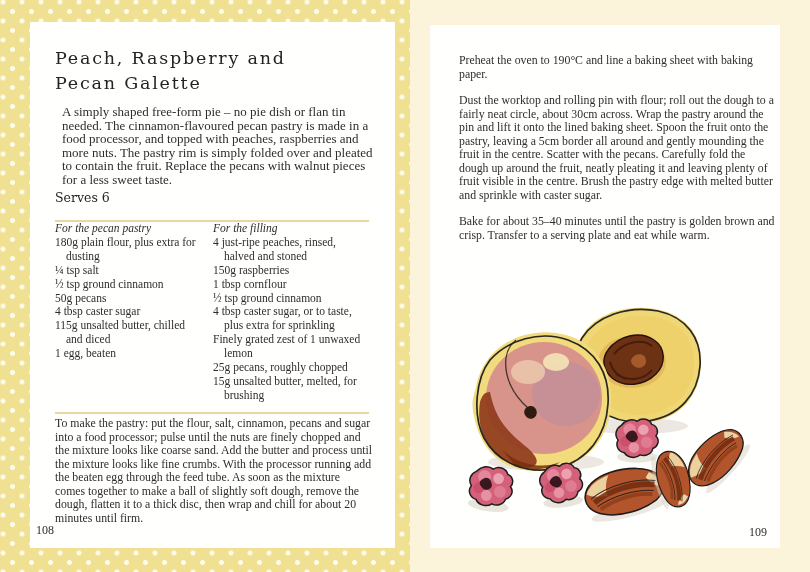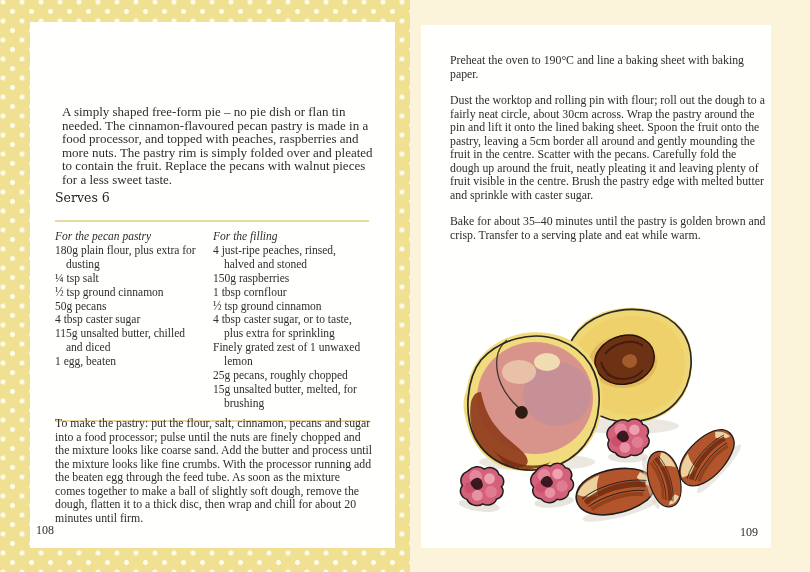--- a/index.html
+++ b/index.html
@@ -14,33 +14,33 @@
       radial-gradient(circle, #fcfbec 2.1px, rgba(252,251,236,0) 2.9px),
       radial-gradient(circle, #fcfbec 2.1px, rgba(252,251,236,0) 2.9px);
     background-size:19px 19px;
     background-position:3px 2px, 12.5px 11.5px;}
   
   .half-right{position:absolute;left:410px;top:0;width:400px;height:572px;
     background:#fcf4da;}
 
   .page{background:#fffffe;position:absolute;}
   .page-left{left:30px;top:22px;width:365px;height:526px;}
-  .page-right{left:11px;top:25px;width:350px;height:523px;}
+  .page-right{left:20px;top:25px;width:350px;height:523px;}
 
   .title{position:absolute;left:25px;top:24px;width:320px;
     font-family:"DejaVu Serif", serif;font-size:17.5px;line-height:25px;
     letter-spacing:1.8px;color:#26231f;}
   .intro{position:absolute;left:32px;top:83px;width:314px;
     font-size:13px;line-height:13.5px;}
   .serves{position:absolute;left:25px;top:168px;
     font-family:"DejaVu Serif", serif;font-size:12.5px;color:#26231f;}
 
   .ingredients{position:absolute;left:25px;top:198px;width:314px;
     border-top:2px solid #e6d89e;border-bottom:2px solid #e6d89e;
-    padding:8px 0 9px 0;display:flex;}
+    padding:0 0 9px 0;display:flex;}
   .ing-col{font-size:11.5px;line-height:13.9px;}
   .ing-col.pastry{width:148px;margin-right:10px;}
   .ing-col.filling{width:156px;}
   .ing-head{font-style:italic;margin-bottom:0;}
   .ing-item{padding-left:11px;text-indent:-11px;}
 
   .method{position:absolute;left:25px;top:395px;width:318px;
     font-size:11.8px;line-height:13.5px;}
 
   .pagenum{position:absolute;font-size:12px;color:#312d29;}
@@ -54,20 +54,24 @@
   .illustration svg{display:block;width:334px;height:224px;}
 </style>
 </head>
 <body>
 
 <div class="spread">
 
   <div class="half-left">
     <div class="page page-left">
 
+      <div class="title">
+        <div>Peach, Raspberry and</div>
+        <div>Pecan Galette</div>
+      </div>
 
       <div class="intro">A simply shaped free-form pie – no pie dish or flan tin needed. The cinnamon-flavoured pecan pastry is made in a food processor, and topped with peaches, raspberries and more nuts. The pastry rim is simply folded over and pleated to contain the fruit. Replace the pecans with walnut pieces for a less sweet taste.</div>
 
       <div class="serves">Serves 6</div>
 
       <div class="ingredients">
         <div class="ing-col pastry">
           <div class="ing-head">For the pecan pastry</div>
           <div class="ing-item">180g plain flour, plus extra for dusting</div>
           <div class="ing-item">¼ tsp salt</div>

